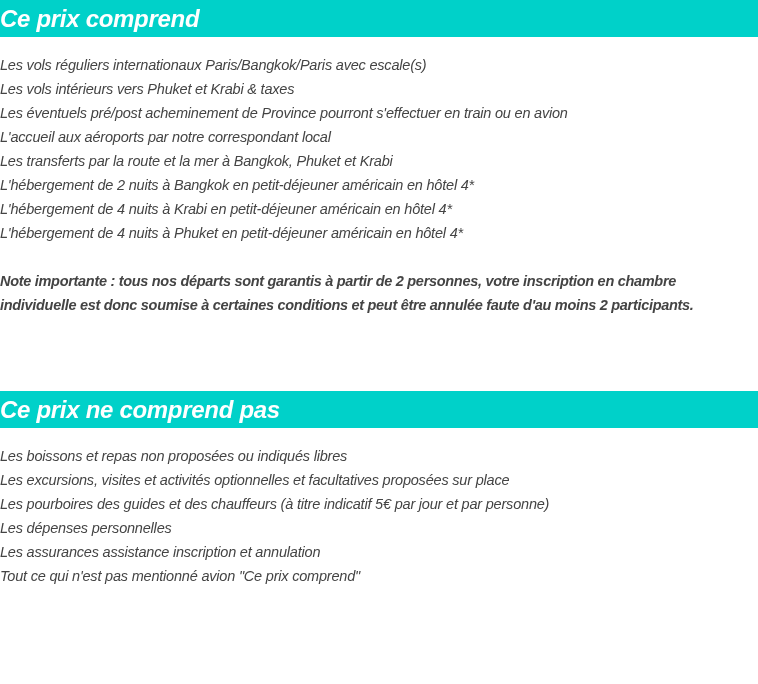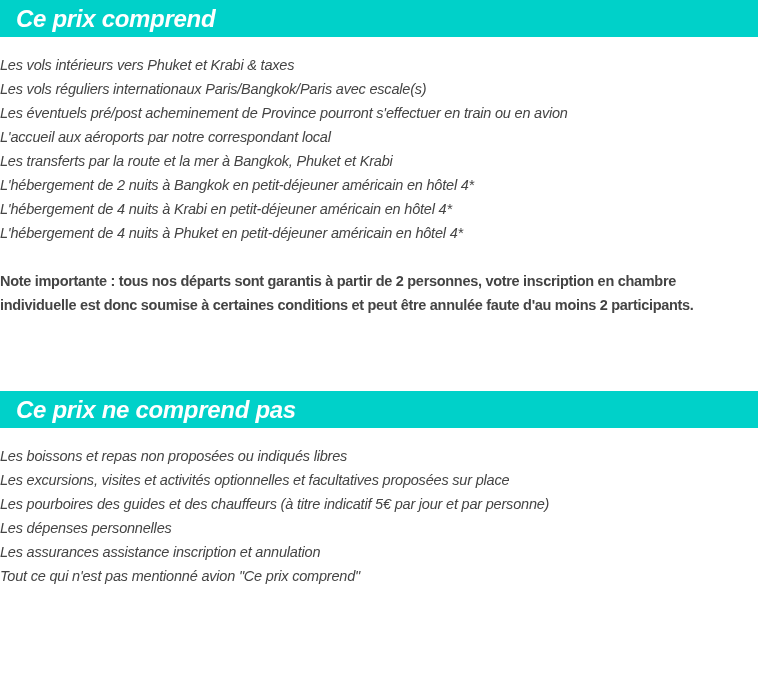--- a/index.html
+++ b/index.html
@@ -1,37 +1,37 @@
 <!DOCTYPE html>
 <html><head>
   <meta charset="utf-8">
   <style>
     html, body { margin: 0; padding: 0; background: #ffffff; }
     body { width: 758px; height: 684px; overflow: hidden; font-family: "Liberation Sans", sans-serif; color: #444444; }
-    .banner { background: #00d1c9; height: 37px; width: 758px; display: flex; align-items: center; box-sizing: border-box; padding-left: 16px; }
+    .banner { background: #00d1c9; height: 37px; width: 758px; display: flex; align-items: center; box-sizing: border-box; }
     .banner h2 { margin: 0; font-size: 24px; font-style: italic; font-weight: bold; color: #ffffff; letter-spacing: -0.3px; font-family: "Liberation Sans", sans-serif; }
     .list { list-style: none; margin: 0; padding: 0; }
     .list li { font-size: 14.5px; font-style: italic; line-height: 24px; height: 24px; color: #444444; white-space: nowrap; letter-spacing: -0.2px; }
-    .note { font-size: 14.5px; font-weight: bold; line-height: 24px; color: #444444; margin: 0; letter-spacing: -0.3px; }
+    .note { font-size: 14.5px; font-style: italic; font-weight: bold; line-height: 24px; color: #444444; margin: 0; letter-spacing: -0.3px; }
     #sec1-list { margin-top: 16px; }
     #note { margin-top: 24px; width: 740px; }
     #sec2 { position: absolute; top: 391px; left: 0; }
     #sec2-list { margin-top: 16px; }
     #sec1 { position: absolute; top: 0; left: 0; }
   </style>
 </head>
 <body>
 
 <section id="sec1">
   <div class="banner">
     <h2>Ce prix comprend</h2>
   </div>
   <ul class="list" id="sec1-list">
+    <li>Les vols réguliers internationaux Paris/Bangkok/Paris avec escale(s)</li>
     <li>Les vols intérieurs vers Phuket et Krabi &amp; taxes</li>
-    <li>Les vols réguliers internationaux Paris/Bangkok/Paris avec escale(s)</li>
     <li>Les éventuels pré/post acheminement de Province pourront s'effectuer en train ou en avion</li>
     <li>L'accueil aux aéroports par notre correspondant local</li>
     <li>Les transferts par la route et la mer à Bangkok, Phuket et Krabi</li>
     <li>L'hébergement de 2 nuits à Bangkok en petit-déjeuner américain en hôtel 4*</li>
     <li>L'hébergement de 4 nuits à Krabi en petit-déjeuner américain en hôtel 4*</li>
     <li>L'hébergement de 4 nuits à Phuket en petit-déjeuner américain en hôtel 4*</li>
   </ul>
   <p class="note" id="note">Note importante : tous nos départs sont garantis à partir de 2 personnes, votre inscription  en chambre individuelle est donc soumise à certaines conditions et peut être annulée faute d'au moins 2 participants.</p>
 </section>
 

